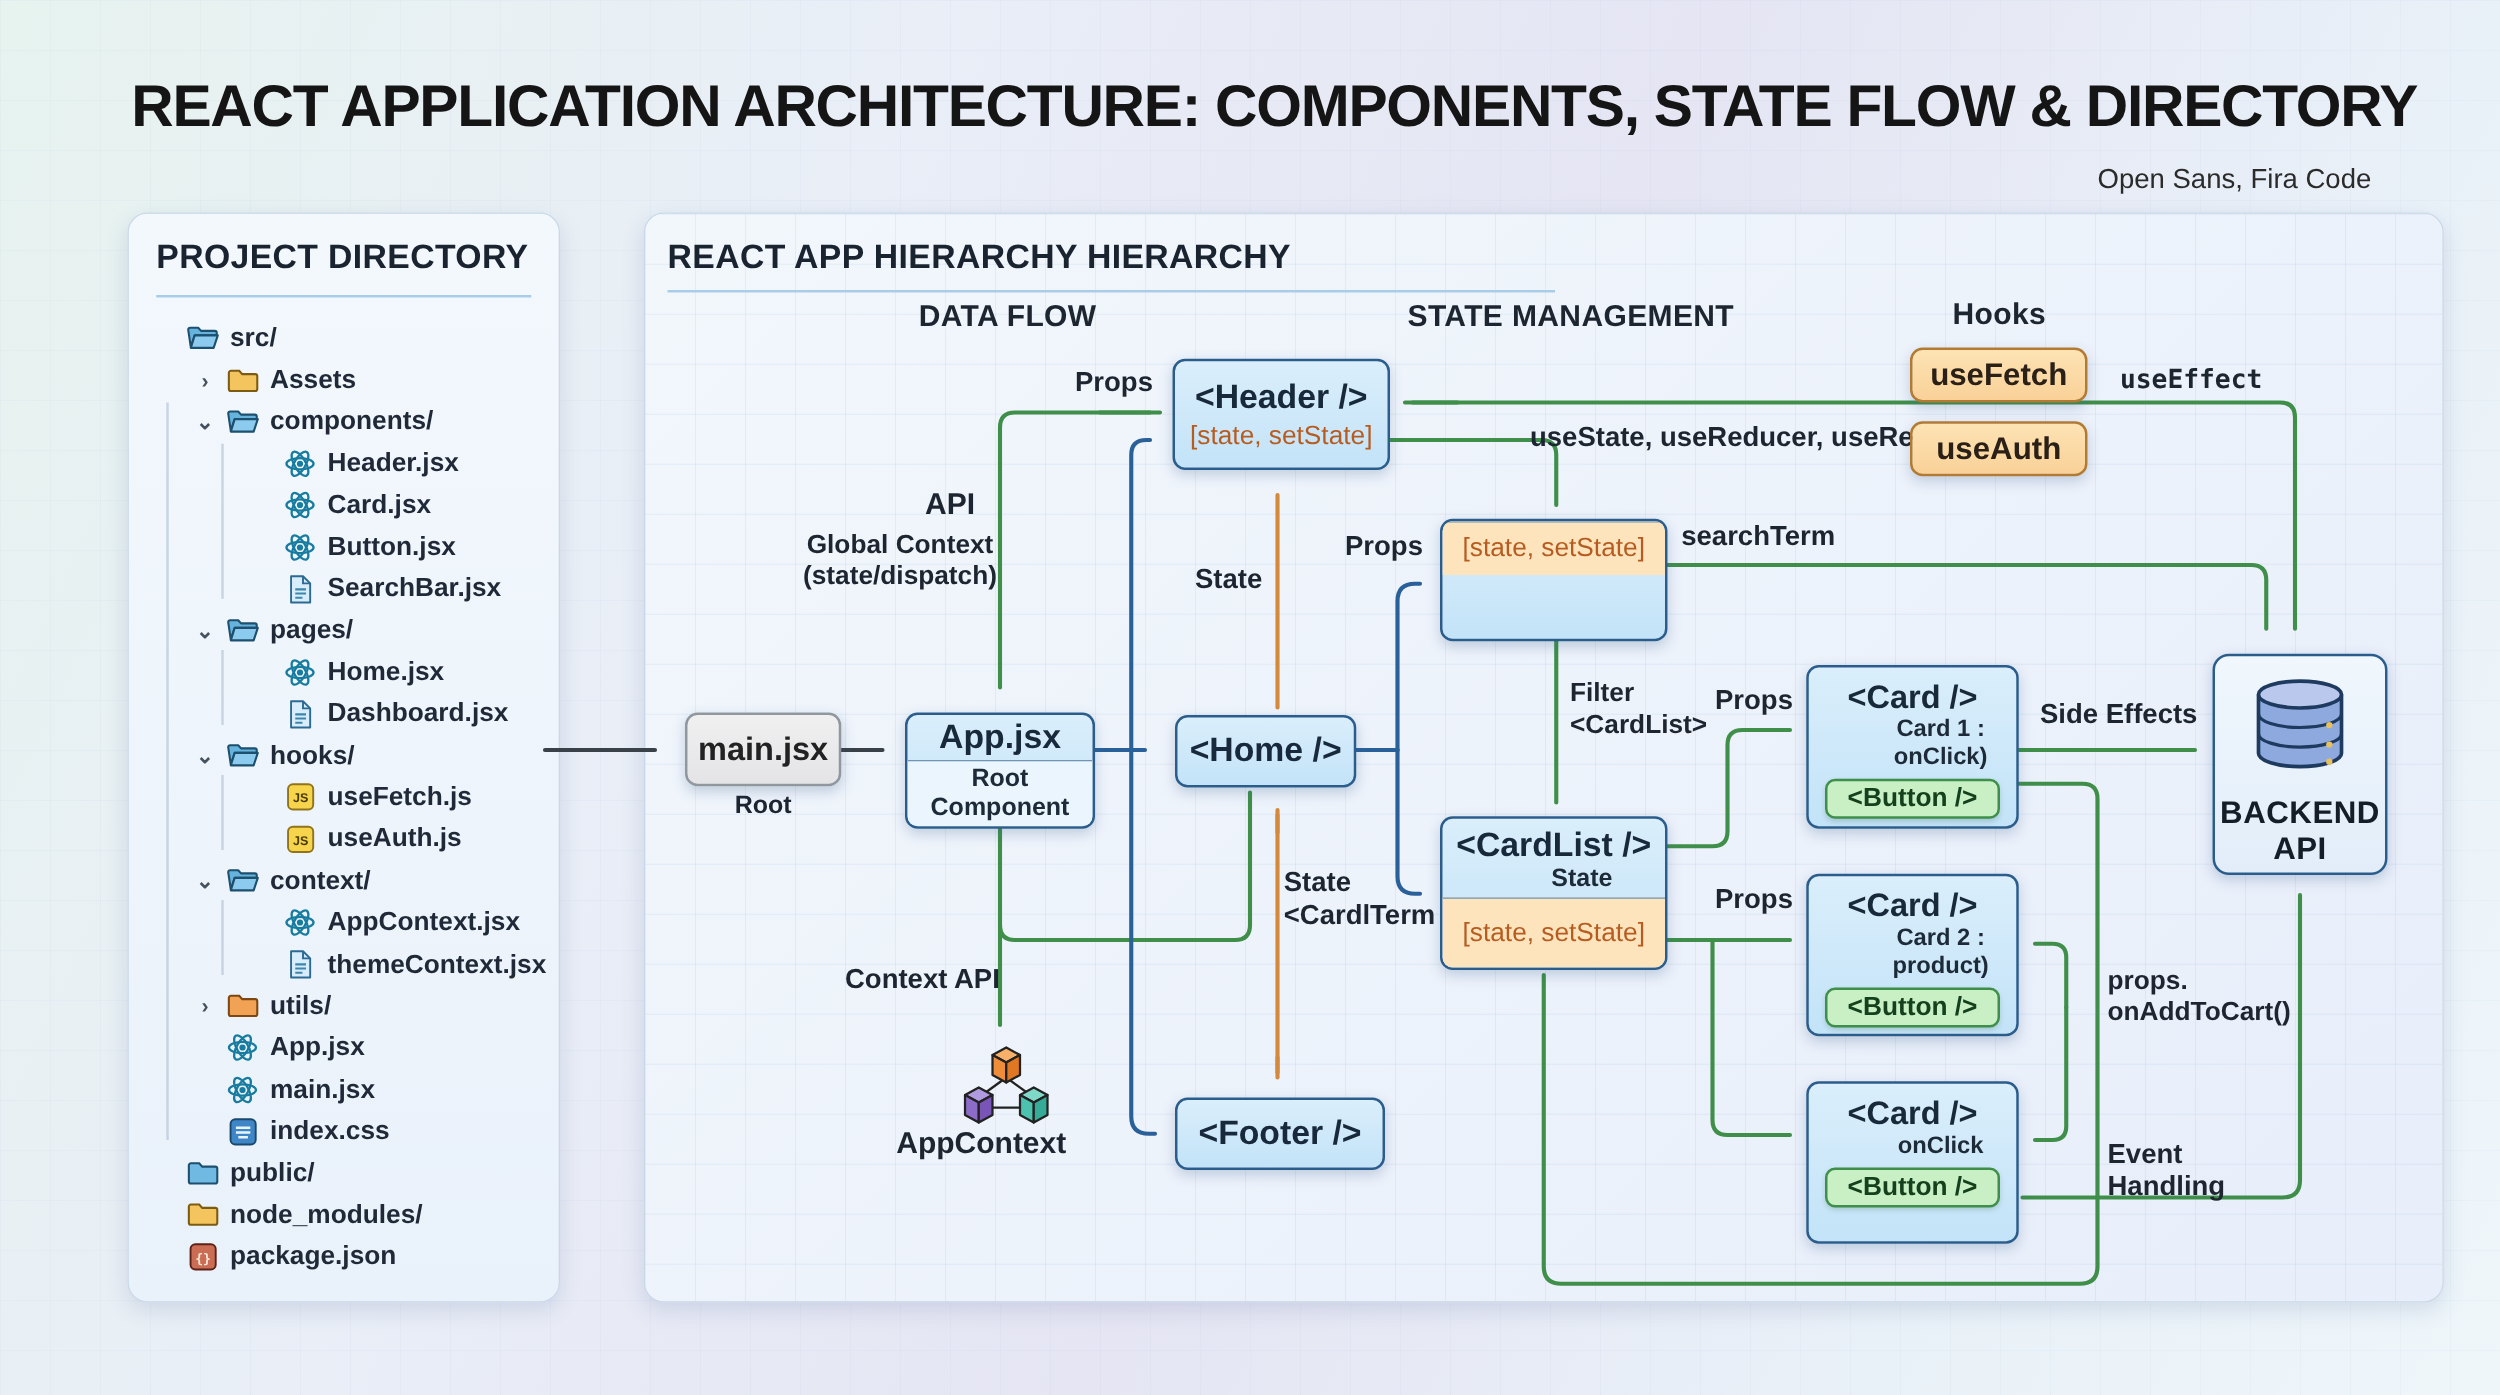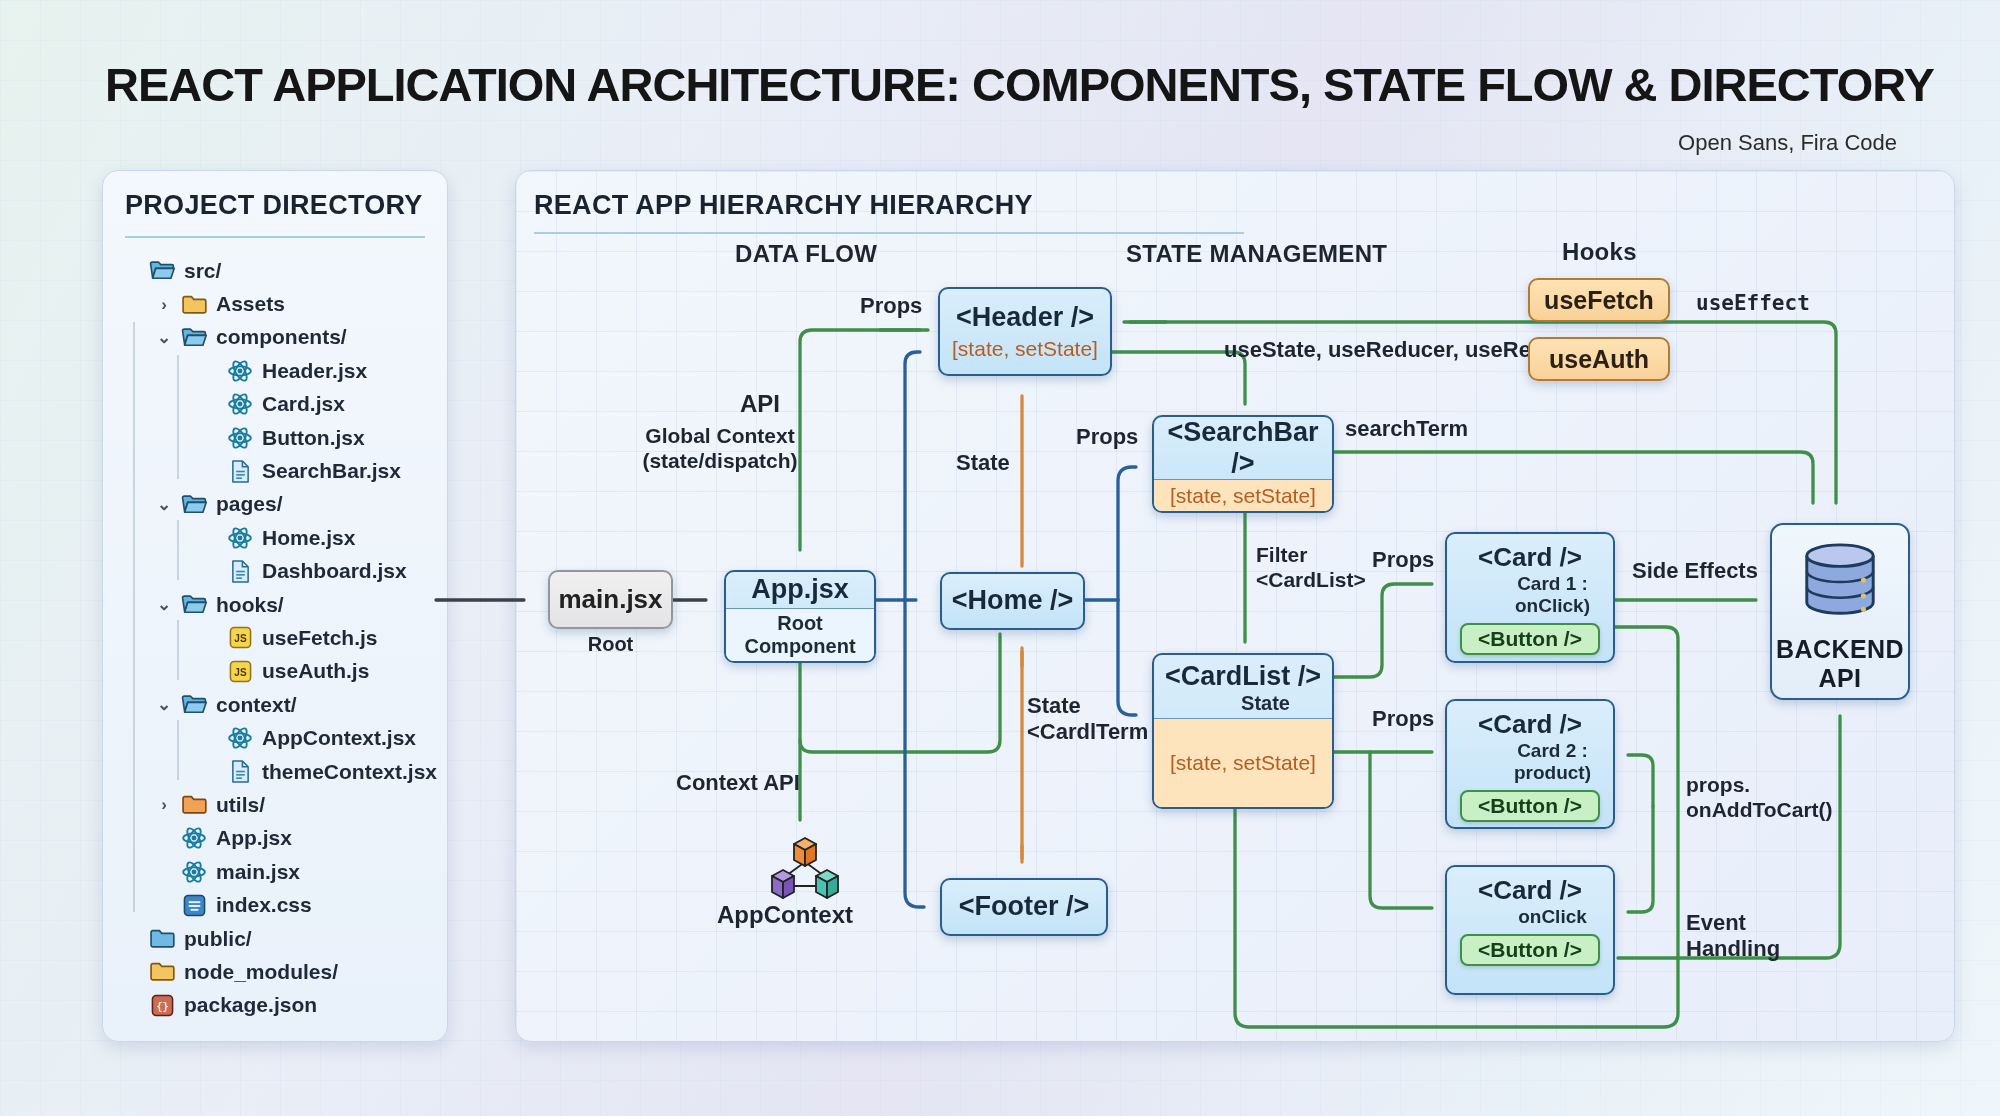--- a/index.html
+++ b/index.html
@@ -475,27 +475,26 @@
   <div class="node" style="left:938px;top:287px;width:174px;height:89px;justify-content:center;gap:3px;">
     <div class="nt">&lt;Header /&gt;</div>
     <div class="nstate">[state, setState]</div>
   </div>
 
   <div class="node" style="left:940px;top:878px;width:168px;height:58px;align-items:center;justify-content:center;">
     <div class="nt">&lt;Footer /&gt;</div>
   </div>
 
   <div class="node" style="left:1152px;top:415px;width:182px;height:98px;">
-    <div class="nt" style="flex:1;display:flex;align-items:center;justify-content:center;">&lt;SearchBar /&gt;</div>
     <div class="strip" style="height:43px;">
         <div class="nstate">[state, setState]</div>
       </div>
   </div>
 
-  <div class="node" style="left:1152px;top:653px;width:182px;height:156px;">
+  <div class="node" style="left:1152px;top:653px;width:182px;height:123px;">
     <div class="nt" style="padding-top:6px;">&lt;CardList /&gt;</div>
     <div class="nsub" style="font-size:20px;padding-bottom:3px;">State</div>
     <div class="strip" style="flex:1;">
         <div class="nstate">[state, setState]</div>
       </div>
   </div>
 
   <div class="node" style="left:1445px;top:532px;width:170px;height:131px;">
     <div class="nt" style="font-size:26px;padding-top:9px;">&lt;Card /&gt;</div>
     <div class="nsub" style="font-size:19px;">Card 1 : onClick)</div>

